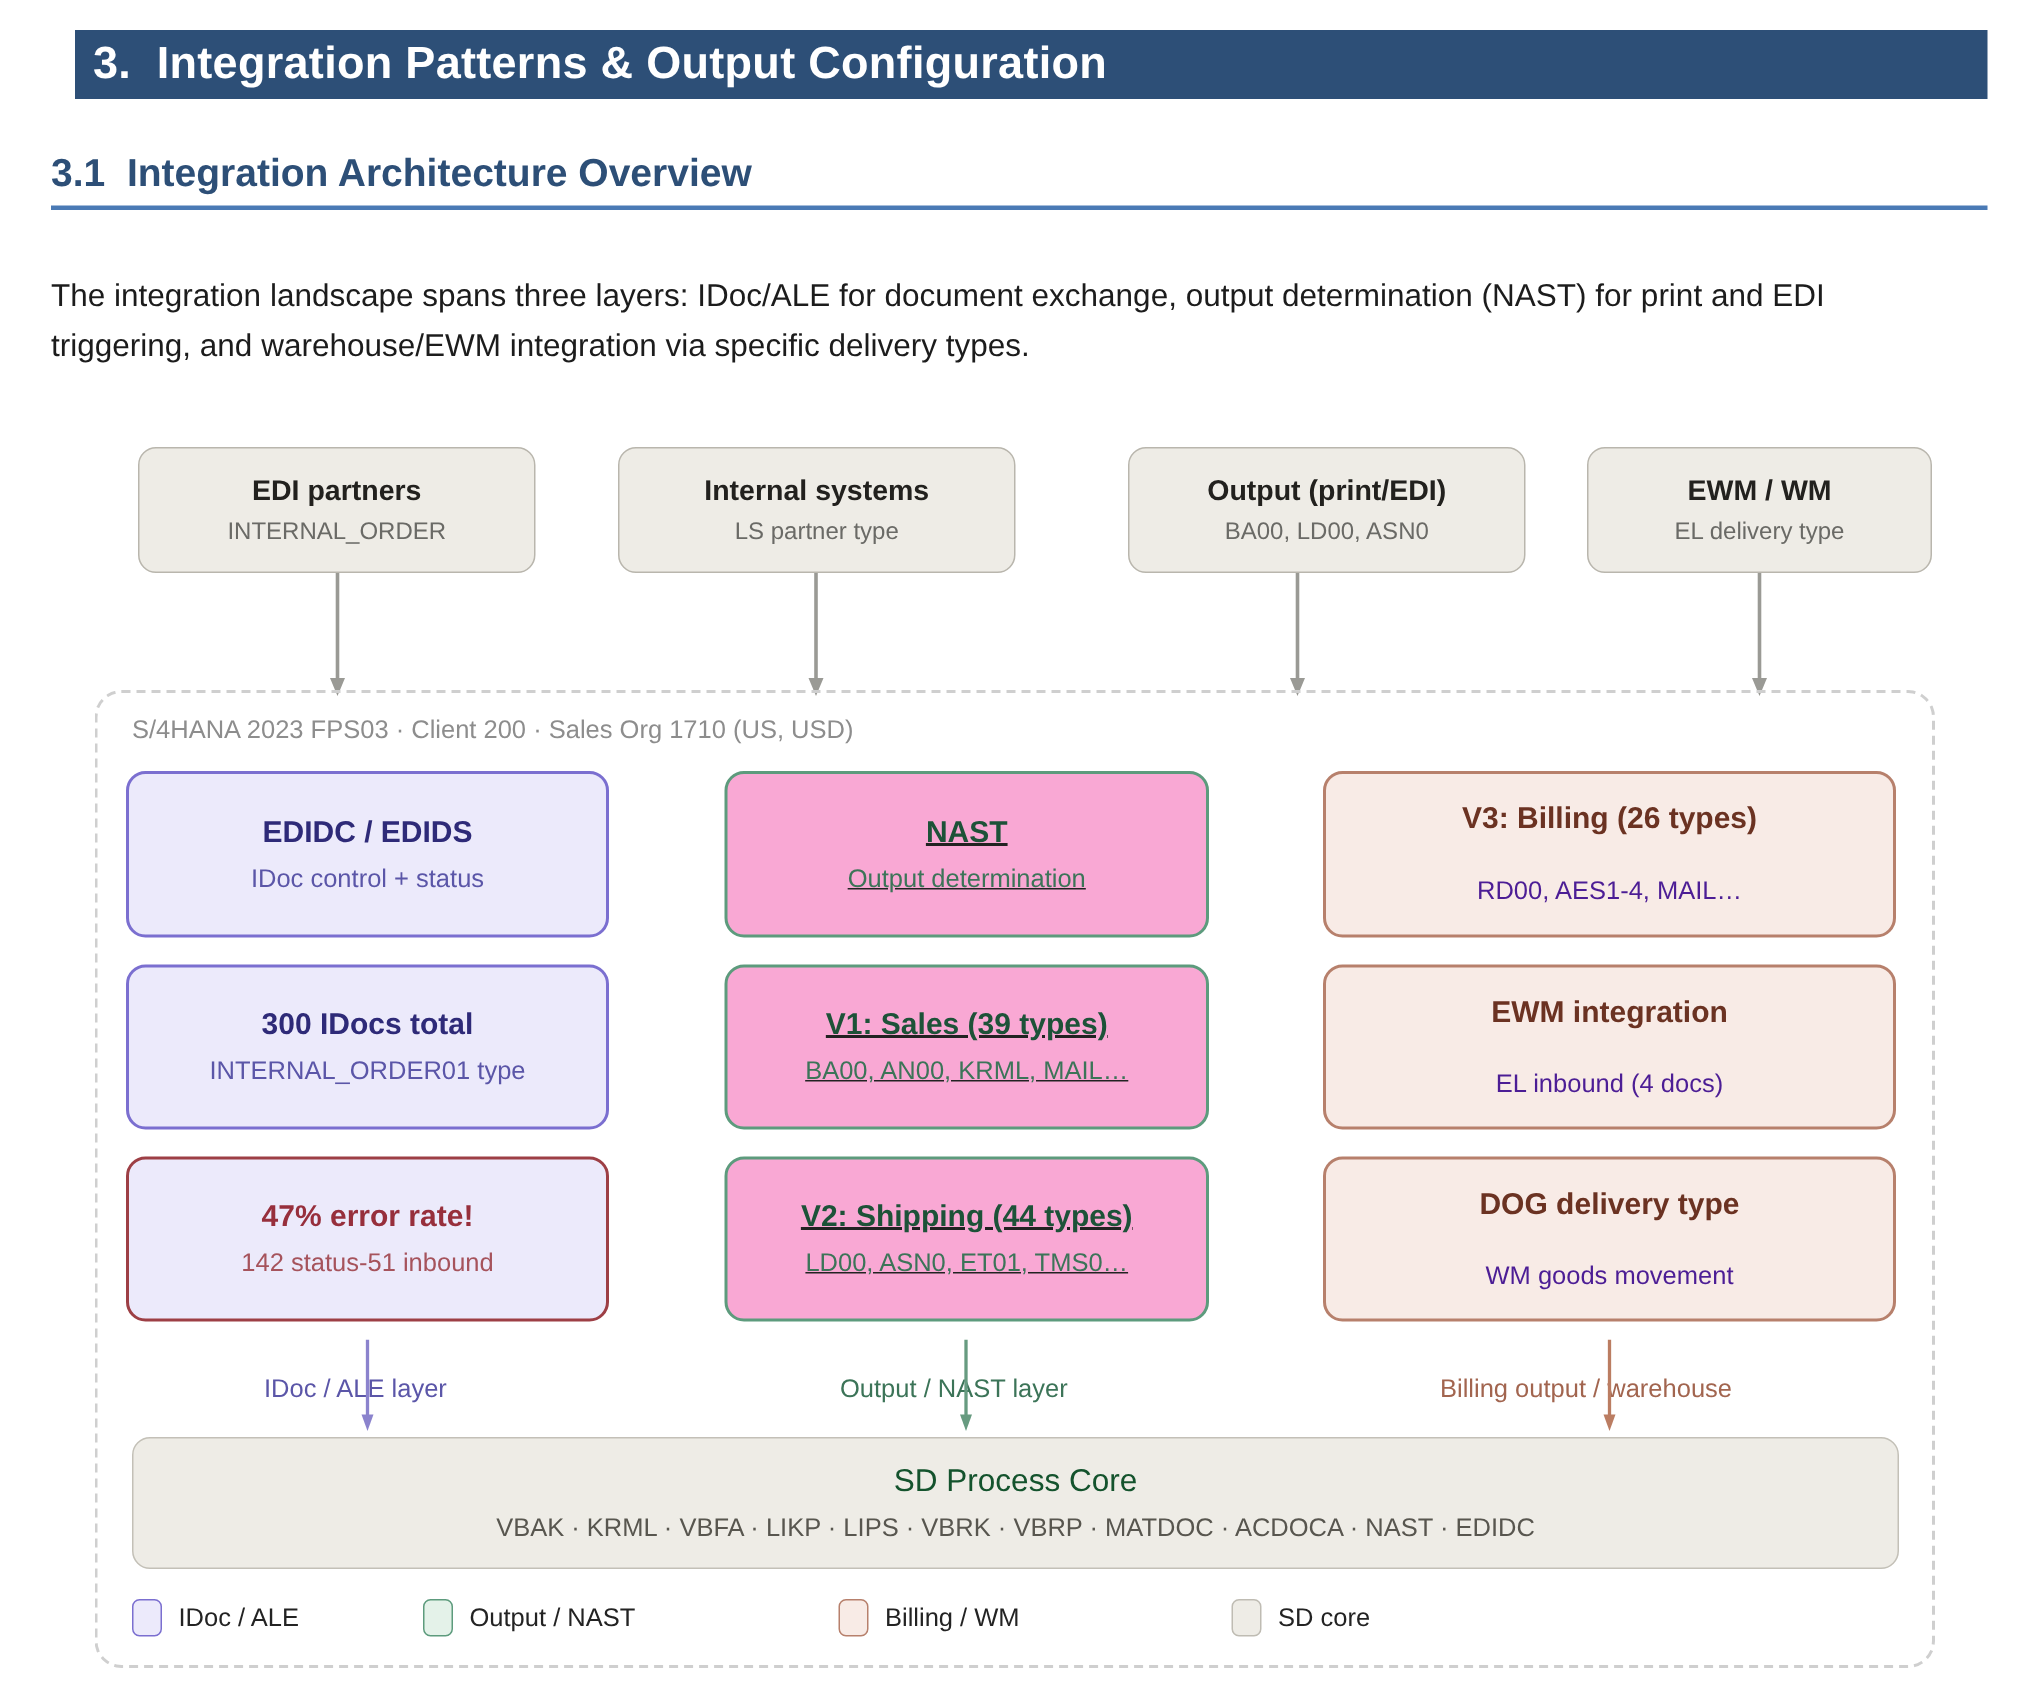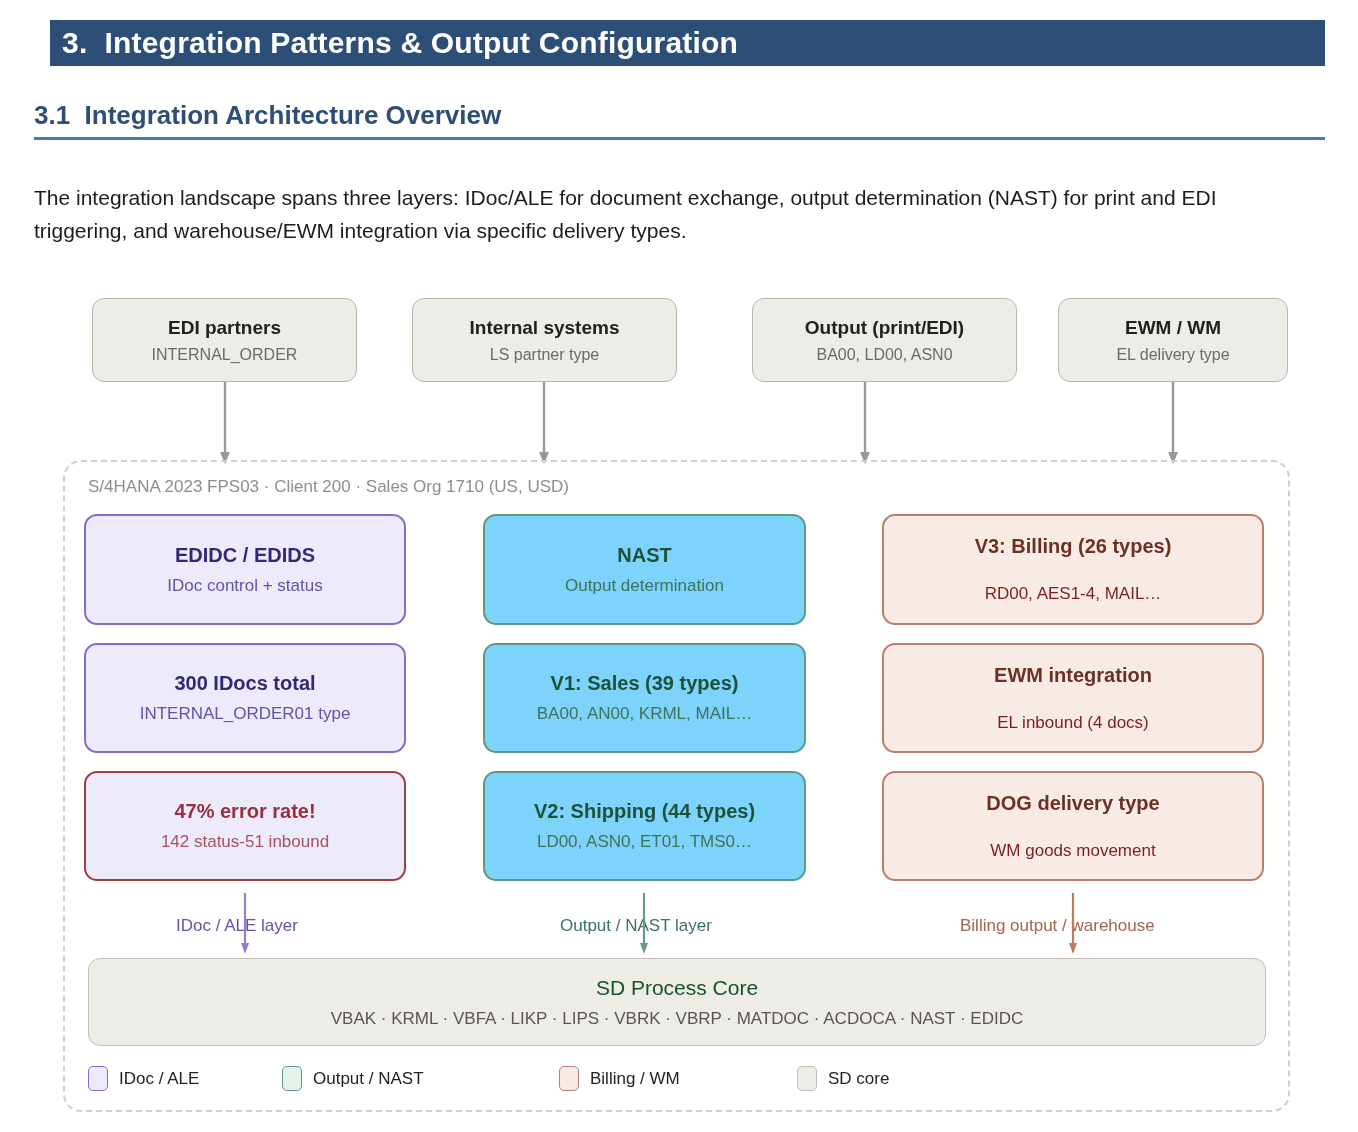--- a/index.html
+++ b/index.html
@@ -163,27 +163,27 @@
 
   
   .pal-idoc   { background: #eceafb; border-color: #7b6fd0; }
   .pal-idoc   .t { color: #2e2a78; }
   .pal-idoc   .s { color: #5b56a8; }
 
   .pal-alert  { background: #eceafb; border-color: #9d3f45; }
   .pal-alert  .t { color: #972f3c; }
   .pal-alert  .s { color: #a6535c; }
 
-  .pal-nast   { background: #7dd3fc; border-color: #5d9b7d; }
+  .pal-nast   { background: #f9a8d4; border-color: #5d9b7d; text-decoration: underline; }
   .pal-nast   .t { color: #1d5238; }
   .pal-nast   .s { color: #3c7458; }
 
   .pal-bill   { background: #f8ebe6; border-color: #b7806c; }
   .pal-bill   .t { color: #6b3222; }
-  .pal-bill   .s { color: #7f1d1d; margin-top: 26px; }
+  .pal-bill   .s { color: #4c1d95; margin-top: 26px; }
 
   
   .layer-label {
     position: absolute;
     font-size: 17px;
     white-space: nowrap;
   }
   .ll-0 { left: 176px; top: 916px; color: #5b56a8; }
   .ll-1 { left: 560px; top: 916px; color: #3c7458; }
   .ll-2 { left: 960px; top: 916px; color: #a2654f; }
@@ -250,21 +250,21 @@
     box-sizing: border-box;
   }
   .legend-label {
     font-size: 17px;
     color: #232323;
     white-space: nowrap;
   }
   .lg-0 { left: 0px; align-items: center; }
   .lg-1 { left: 194px; }
   .lg-2 { left: 471px; }
-  .lg-3 { left: 709px; }
+  .lg-3 { left: 733px; }
 
   .sw-idoc { background: #eceafb; border-color: #7b6fd0; }
   .sw-nast { background: #e4f2e9; border-color: #5d9b7d; }
   .sw-bill { background: #f8ebe6; border-color: #b7806c; }
   .sw-core { background: #eeece6; border-color: #bfbcb3; }
 </style>
 </head>
 <body>
 
 <div class="section-band">

